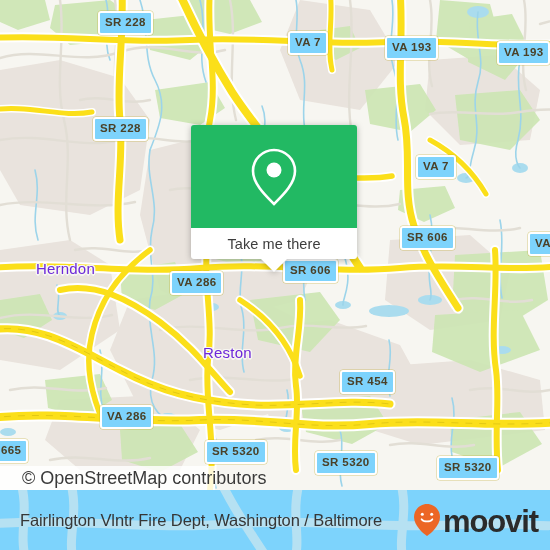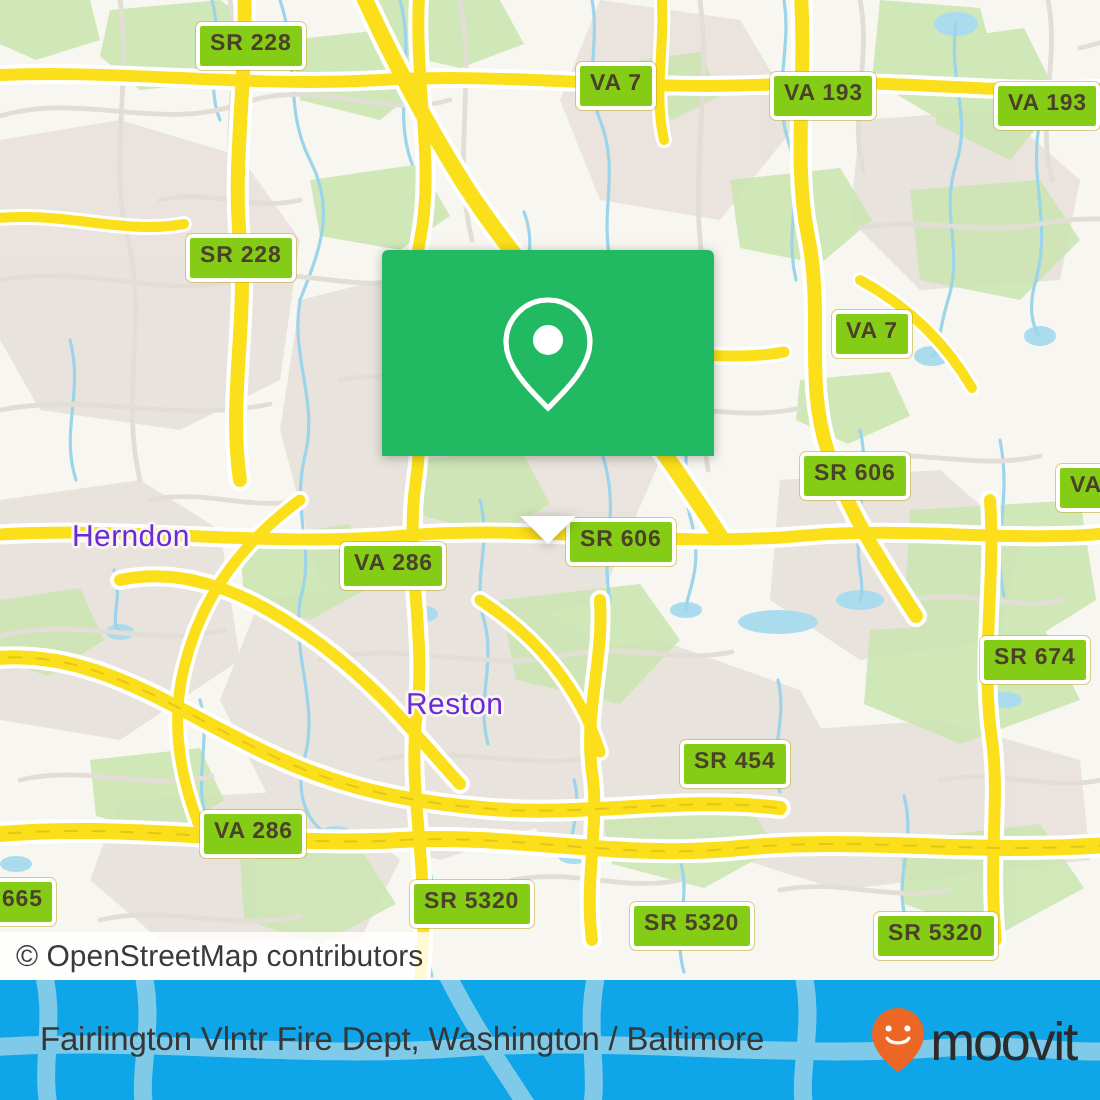--- a/index.html
+++ b/index.html
@@ -34,21 +34,21 @@
     letter-spacing: .2px;
     white-space: nowrap;
     text-shadow:
       -1.5px 0 #f7f6f1, 1.5px 0 #f7f6f1, 0 -1.5px #f7f6f1, 0 1.5px #f7f6f1,
       -1px -1px #f7f6f1, 1px -1px #f7f6f1, -1px 1px #f7f6f1, 1px 1px #f7f6f1;
   }
 
   
   .shield {
     position: absolute;
-    background: #84cc16;
+    background: #7dd3fc;
     border: 2px solid #ffffff;
     border-radius: 3px;
     color: #4a4128;
     font-size: 11.5px;
     font-weight: bold;
     letter-spacing: .4px;
     line-height: 1;
     padding: 3.5px 5px 4.5px 5px;
     white-space: nowrap;
     box-shadow: 0 0 0 .5px rgba(190,170,40,.55);
@@ -103,30 +103,30 @@
   }
   #attribution-bg {
     position: absolute;
     left: 0; top: 0;
     width: 215px; height: 24px;
     background: rgba(255,255,255,.82);
   }
   #attribution-text {
     position: relative;
     color: #3a3a3a;
-    font-size: 15px;
-    padding-left: 8px;
+    font-size: 18px;
+    padding-left: 22px;
   }
 
   
   #footer {
     position: absolute;
     left: 0; top: 490px;
     width: 550px; height: 60px;
-    background: #0ea5e9;
+    background: #7dd3fc;
     display: flex;
     align-items: center;
     overflow: hidden;
   }
   #footer-watermark {
     position: absolute;
     left: 0; top: 0; width: 550px; height: 60px;
     opacity: .5;
   }
   #footer-title {
@@ -141,22 +141,22 @@
     position: absolute;
     right: 12px; top: 0;
     height: 60px;
     display: flex;
     align-items: center;
     gap: 2px;
   }
   #brand-mark { width: 28px; height: 34px; display:block; }
   #brand-word {
     color: #2b2b2b;
-    font-size: 27px;
-    font-weight: 400;
+    font-size: 31px;
+    font-weight: 700;
     letter-spacing: -1.1px;
     line-height: 1;
     position: relative;
     top: 1px;
   }
 </style>
 </head>
 <body>
 
 <div id="page">
@@ -350,34 +350,36 @@
     <div class="shield" style="left:98px;  top:11px;">SR 228</div>
     <div class="shield" style="left:93px;  top:117px;">SR 228</div>
     <div class="shield" style="left:288px; top:31px;">VA 7</div>
     <div class="shield" style="left:385px; top:36px;">VA 193</div>
     <div class="shield" style="left:497px; top:41px;">VA 193</div>
     <div class="shield" style="left:416px; top:155px;">VA 7</div>
     <div class="shield" style="left:400px; top:226px;">SR 606</div>
     <div class="shield" style="left:528px; top:232px;">VA</div>
     <div class="shield" style="left:283px; top:259px;">SR 606</div>
     <div class="shield" style="left:170px; top:271px;">VA 286</div>
-    <div class="shield" style="left:490px; top:318px;">SR 674</div>
     <div class="shield" style="left:340px; top:370px;">SR 454</div>
     <div class="shield" style="left:100px; top:405px;">VA 286</div>
     <div class="shield" style="left:-6px;  top:439px;">665</div>
     <div class="shield" style="left:205px; top:440px;">SR 5320</div>
     <div class="shield" style="left:315px; top:451px;">SR 5320</div>
     <div class="shield" style="left:437px; top:456px;">SR 5320</div>
 
     <div id="popup">
       <div id="popup-head">
         <svg width="56" height="62" viewBox="0 0 56 62">
           <path d="M28 4 C16.4 4 7 13.4 7 25 C7 38 20 50 28 58 C36 50 49 38 49 25 C49 13.4 39.6 4 28 4 Z" fill="none" stroke="#ffffff" stroke-width="2.6"></path>
           <circle cx="28" cy="24" r="7.5" fill="#ffffff"></circle>
         </svg>
+      </div>
+      <div id="popup-foot">
+        <span id="popup-foot-label">Take me there</span>
       </div>
       <div id="popup-tail"></div>
     </div>
 
     <div id="attribution">
       <div id="attribution-bg"></div>
       <span id="attribution-text">© OpenStreetMap contributors</span>
     </div>
 
   </div>

